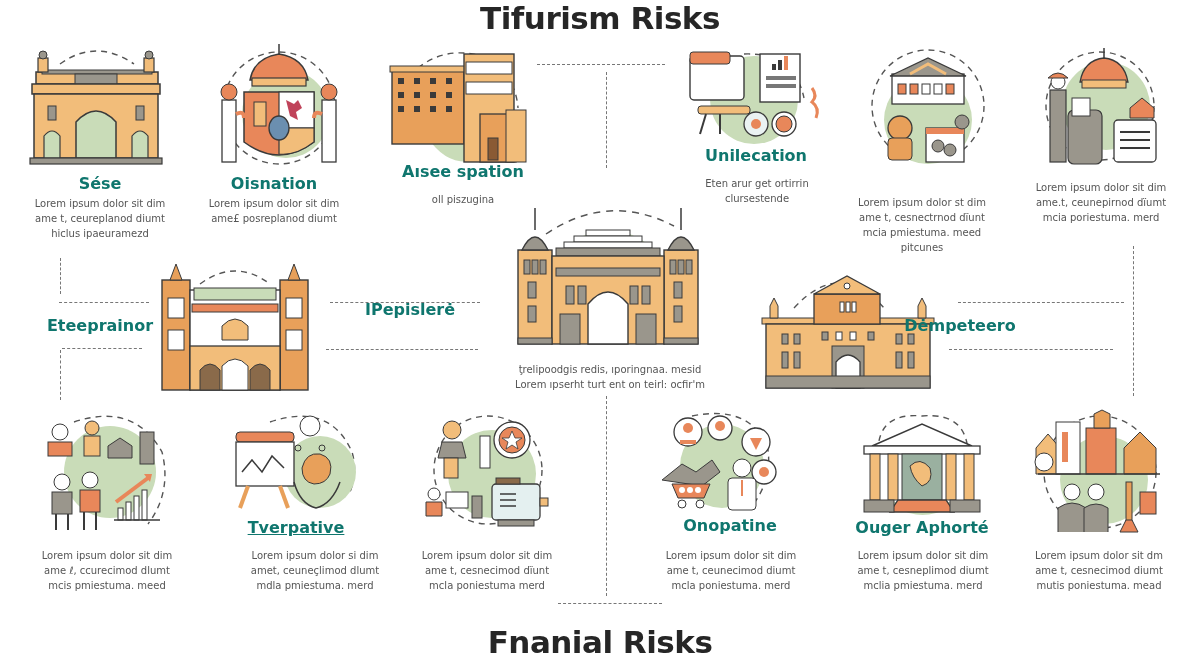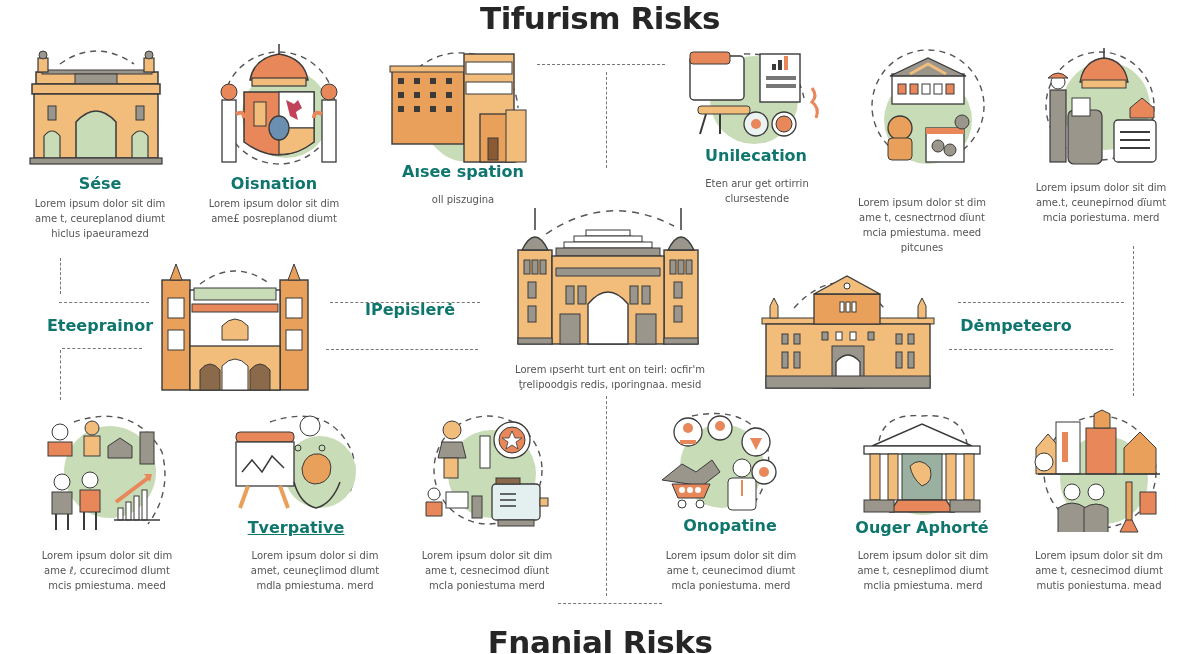--- a/index.html
+++ b/index.html
@@ -268,22 +268,22 @@
         <rect x="26" y="56" width="6" height="14"></rect>
         <rect x="156" y="56" width="6" height="14"></rect>
         <rect x="164" y="56" width="6" height="14"></rect>
         <rect x="172" y="56" width="6" height="14"></rect>
       </g>
     <rect x="4" y="134" width="34" height="6" fill="#9a968c" stroke="#3a3a3a"></rect>
     <rect x="150" y="134" width="34" height="6" fill="#9a968c" stroke="#3a3a3a"></rect>
   </svg>
 </div>
 <div class="desc" style="left:486px; top:362px; width:248px;">
+  <div>ƫrelipoodgis redis, ıporingnaa. mesid</div>
   <div>Lorem ıpserht turt ent on teirl: ocfir'm</div>
-  <div>ƫrelipoodgis redis, ıporingnaa. mesid</div>
 </div>
 
 <div class="icon" style="left:760px; top:264px;">
   <svg width="176" height="128" viewBox="0 0 176 128">
     <path d="M34 44 Q80 -6 124 44" fill="none" stroke="#555" stroke-width="1.4" stroke-dasharray="6 5"></path>
     <rect x="2" y="54" width="172" height="6" fill="#f2bd7a" stroke="#3a3a3a"></rect>
     <rect x="6" y="60" width="164" height="64" fill="#f2bd7a" stroke="#3a3a3a" stroke-width="1.4"></rect>
     <rect x="54" y="30" width="66" height="30" fill="#e8a05a" stroke="#3a3a3a" stroke-width="1.3"></rect>
     <path d="M54 30 L87 12 L120 30 Z" fill="#f2bd7a" stroke="#3a3a3a" stroke-width="1.3"></path>
     <circle cx="87" cy="22" r="3" fill="#fff" stroke="#3a3a3a"></circle>
@@ -307,21 +307,21 @@
     <rect x="62" y="68" width="6" height="8"></rect>
         <rect x="108" y="68" width="6" height="8"></rect>
       </g>
     <g fill="#fff" stroke="#3a3a3a">
         <rect x="76" y="68" width="6" height="8"></rect>
         <rect x="90" y="68" width="6" height="8"></rect>
       </g>
     <rect x="6" y="112" width="164" height="12" fill="#9a968c" stroke="#3a3a3a"></rect>
   </svg>
 </div>
-<div class="label" style="left:956px; top:316px; width:120px;">Dėmpeteero</div>
+<div class="label" style="left:900px; top:316px; width:120px;">Dėmpeteero</div>
 
 <div class="icon" style="left:44px; top:412px;">
   <svg width="124" height="120" viewBox="0 0 124 120">
     <path d="M30 10 Q90 -10 118 40 Q128 80 104 112" fill="none" stroke="#555" stroke-width="1.4" stroke-dasharray="6 5"></path>
     <circle cx="66" cy="60" r="46" fill="#c9dcb8"></circle>
     <circle cx="16" cy="20" r="8" fill="#fff" stroke="#3a3a3a"></circle>
       <rect x="4" y="30" width="24" height="14" fill="#e8875a" stroke="#3a3a3a"></rect>
     <circle cx="48" cy="16" r="7" fill="#f2bd7a" stroke="#3a3a3a"></circle>
       <rect x="40" y="24" width="16" height="20" fill="#f2bd7a" stroke="#3a3a3a"></rect>
     <path d="M64 46 V34 L76 26 L88 34 V46 Z" fill="#9a968c" stroke="#3a3a3a"></path>

